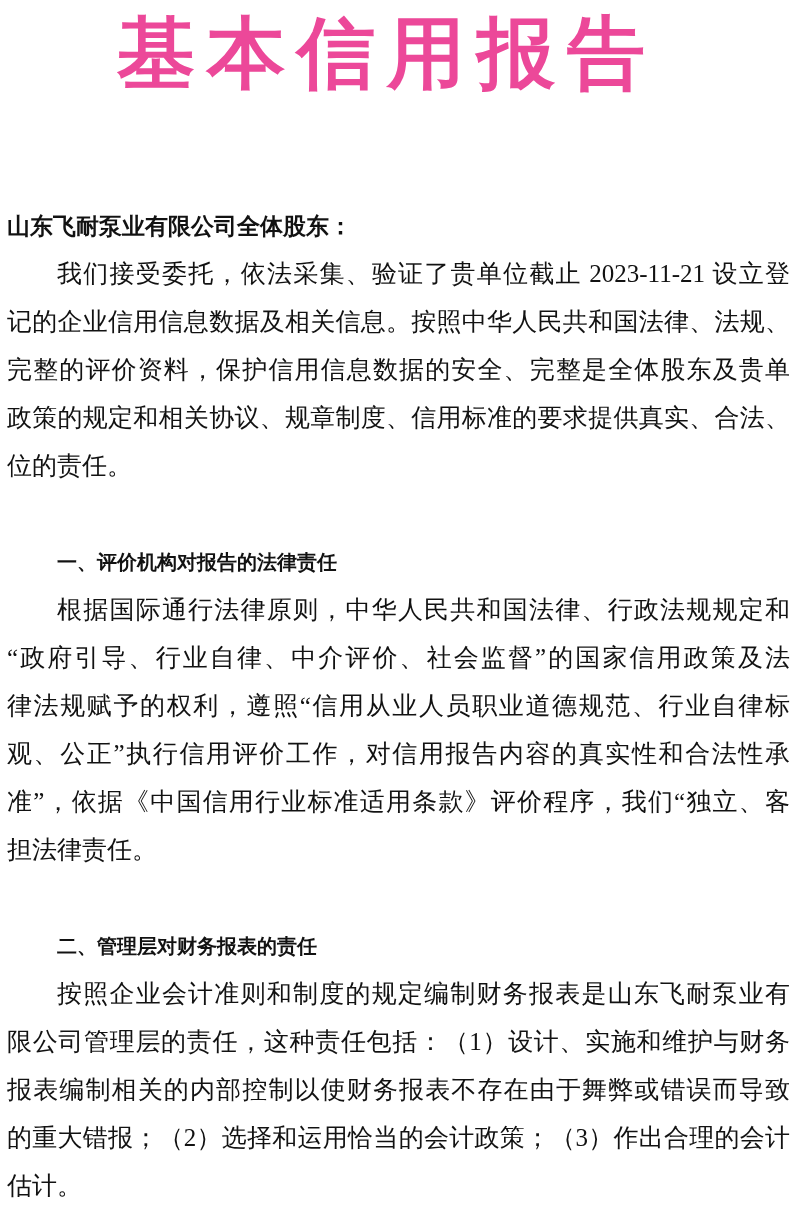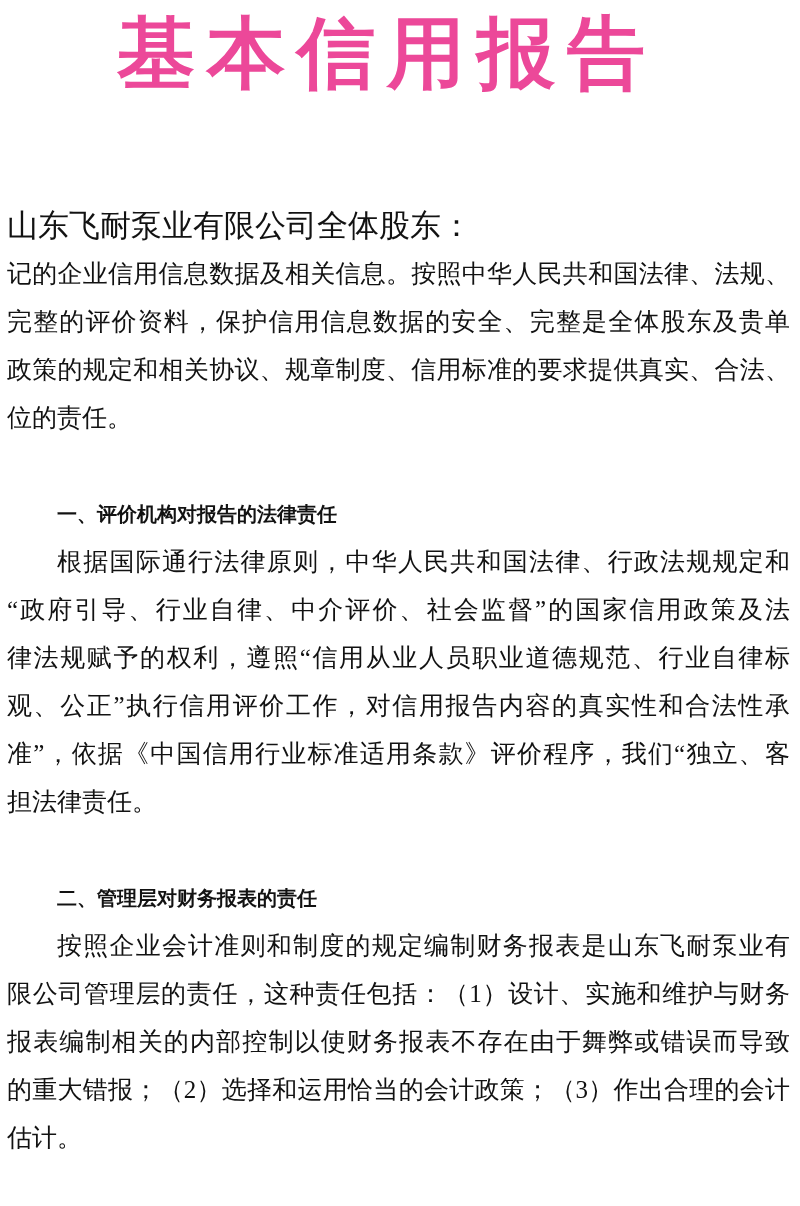--- a/index.html
+++ b/index.html
@@ -32,22 +32,22 @@
   }
   .content {
     padding: 0 10px 0 7px;
     font-size: 25px;
     line-height: 48px;
     overflow: hidden;
   }
   .salutation {
     margin: 98px 0 0 0;
     font-family: "Liberation Sans", sans-serif;
-    font-weight: normal;
-    font-size: 31px;
+    font-weight: bold;
+    font-size: 23px;
     line-height: 48px;
     height: 48px;
   }
   .heading {
     margin: 48px 0 0 50px;
     font-family: "Liberation Sans", sans-serif;
     font-weight: bold;
     font-size: 20px;
     line-height: 48px;
     height: 48px;
@@ -73,20 +73,21 @@
   }
 </style>
 </head>
 <body>
 
 <main class="page">
   <h1 class="title">基本信用报告</h1>
   <section class="content">
       <p class="salutation">山东飞耐泵业有限公司全体股东：</p>
       <div class="para">
+        <div class="line fill indent">我们接受委托，依法采集、验证了贵单位截止 2023-11-21 设立登</div>
         <div class="line fill">记的企业信用信息数据及相关信息。按照中华人民共和国法律、法规、</div>
         <div class="line fill">完整的评价资料，保护信用信息数据的安全、完整是全体股东及贵单</div>
         <div class="line fill">政策的规定和相关协议、规章制度、信用标准的要求提供真实、合法、</div>
         <div class="line last">位的责任。</div>
       </div>
       <h2 class="heading">一、评价机构对报告的法律责任</h2>
       <div class="para">
         <div class="line fill indent">根据国际通行法律原则，中华人民共和国法律、行政法规规定和</div>
         <div class="line fill">“政府引导、行业自律、中介评价、社会监督”的国家信用政策及法</div>
         <div class="line fill">律法规赋予的权利，遵照“信用从业人员职业道德规范、行业自律标</div>

